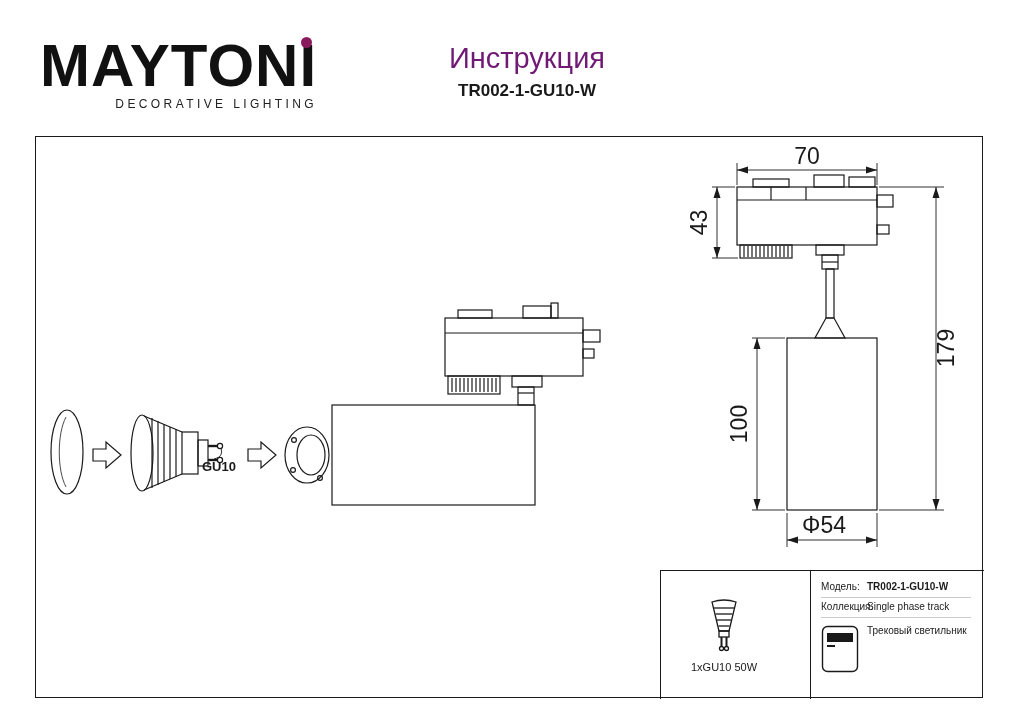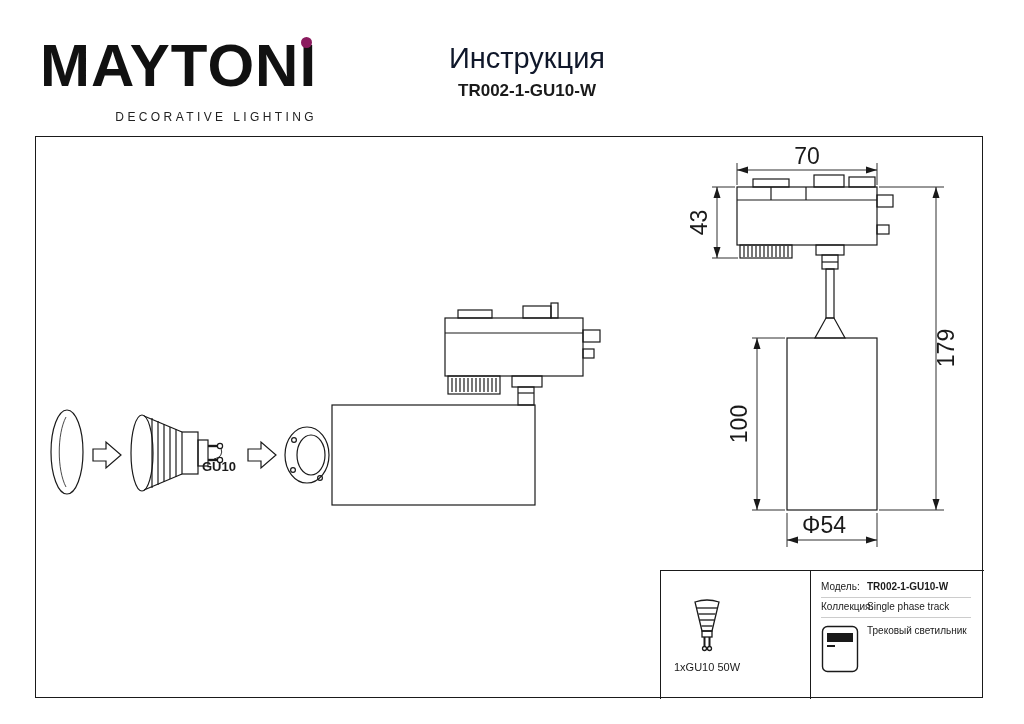--- a/index.html
+++ b/index.html
@@ -8,32 +8,32 @@
     background:#ffffff;
     font-family:"Liberation Sans",sans-serif;
     color:#1a1a1a;
     position:relative;
     overflow:hidden;
   }
   
   .logo{position:absolute;left:40px;top:36px;}
   .logo-text{font-size:60px;font-weight:bold;line-height:1;letter-spacing:1px;color:#111;}
   .logo-dot{position:absolute;top:1px;right:5px;width:11px;height:11px;border-radius:50%;background:#8A1A5E;}
-  .logo-tagline{margin-top:14px;font-size:12px;letter-spacing:3.4px;text-align:right;color:#222;}
+  .logo-tagline{margin-top:1px;font-size:12px;letter-spacing:3.4px;text-align:right;color:#222;}
   .title-block{position:absolute;left:377px;top:42px;width:300px;text-align:center;}
-  .title{font-size:29px;font-weight:normal;color:#0f172a;}
+  .title{font-size:29px;font-weight:normal;color:#701a75;}
   .model{font-size:17px;font-weight:bold;margin-top:6px;}
   
   .main-box{position:absolute;left:35px;top:136px;width:948px;height:562px;border:1px solid #1a1a1a;}
   .asm-svg{position:absolute;left:0;top:0;}
   .dim-svg{position:absolute;left:620px;top:0;}
   svg text{font-family:"Liberation Sans",sans-serif;fill:#1a1a1a;}
   .hline,.vline{position:absolute;background:#1a1a1a;}
   
-  .bulb-cell{position:absolute;left:597px;top:434px;width:148px;height:127px;
+  .bulb-cell{position:absolute;left:614px;top:434px;width:148px;height:127px;
     display:flex;flex-direction:column;align-items:center;justify-content:center;gap:6px;}
   .lamp-spec{font-size:11px;}
   .spec-cell{position:absolute;left:775px;top:433px;width:172px;height:128px;padding:8px 12px 0 10px;}
   .spec-row{display:flex;align-items:baseline;font-size:10px;line-height:1;padding:4px 0 5px;}
   .spec-label{width:46px;flex:none;}
   .spec-value{white-space:nowrap;}
   .spec-value.bold{font-weight:bold;}
   .spec-sep{height:1px;background:#cccccc;}
   .spec-type{display:flex;align-items:flex-start;gap:8px;margin-top:7px;font-size:10px;}
   .spec-type span{max-width:110px;}

